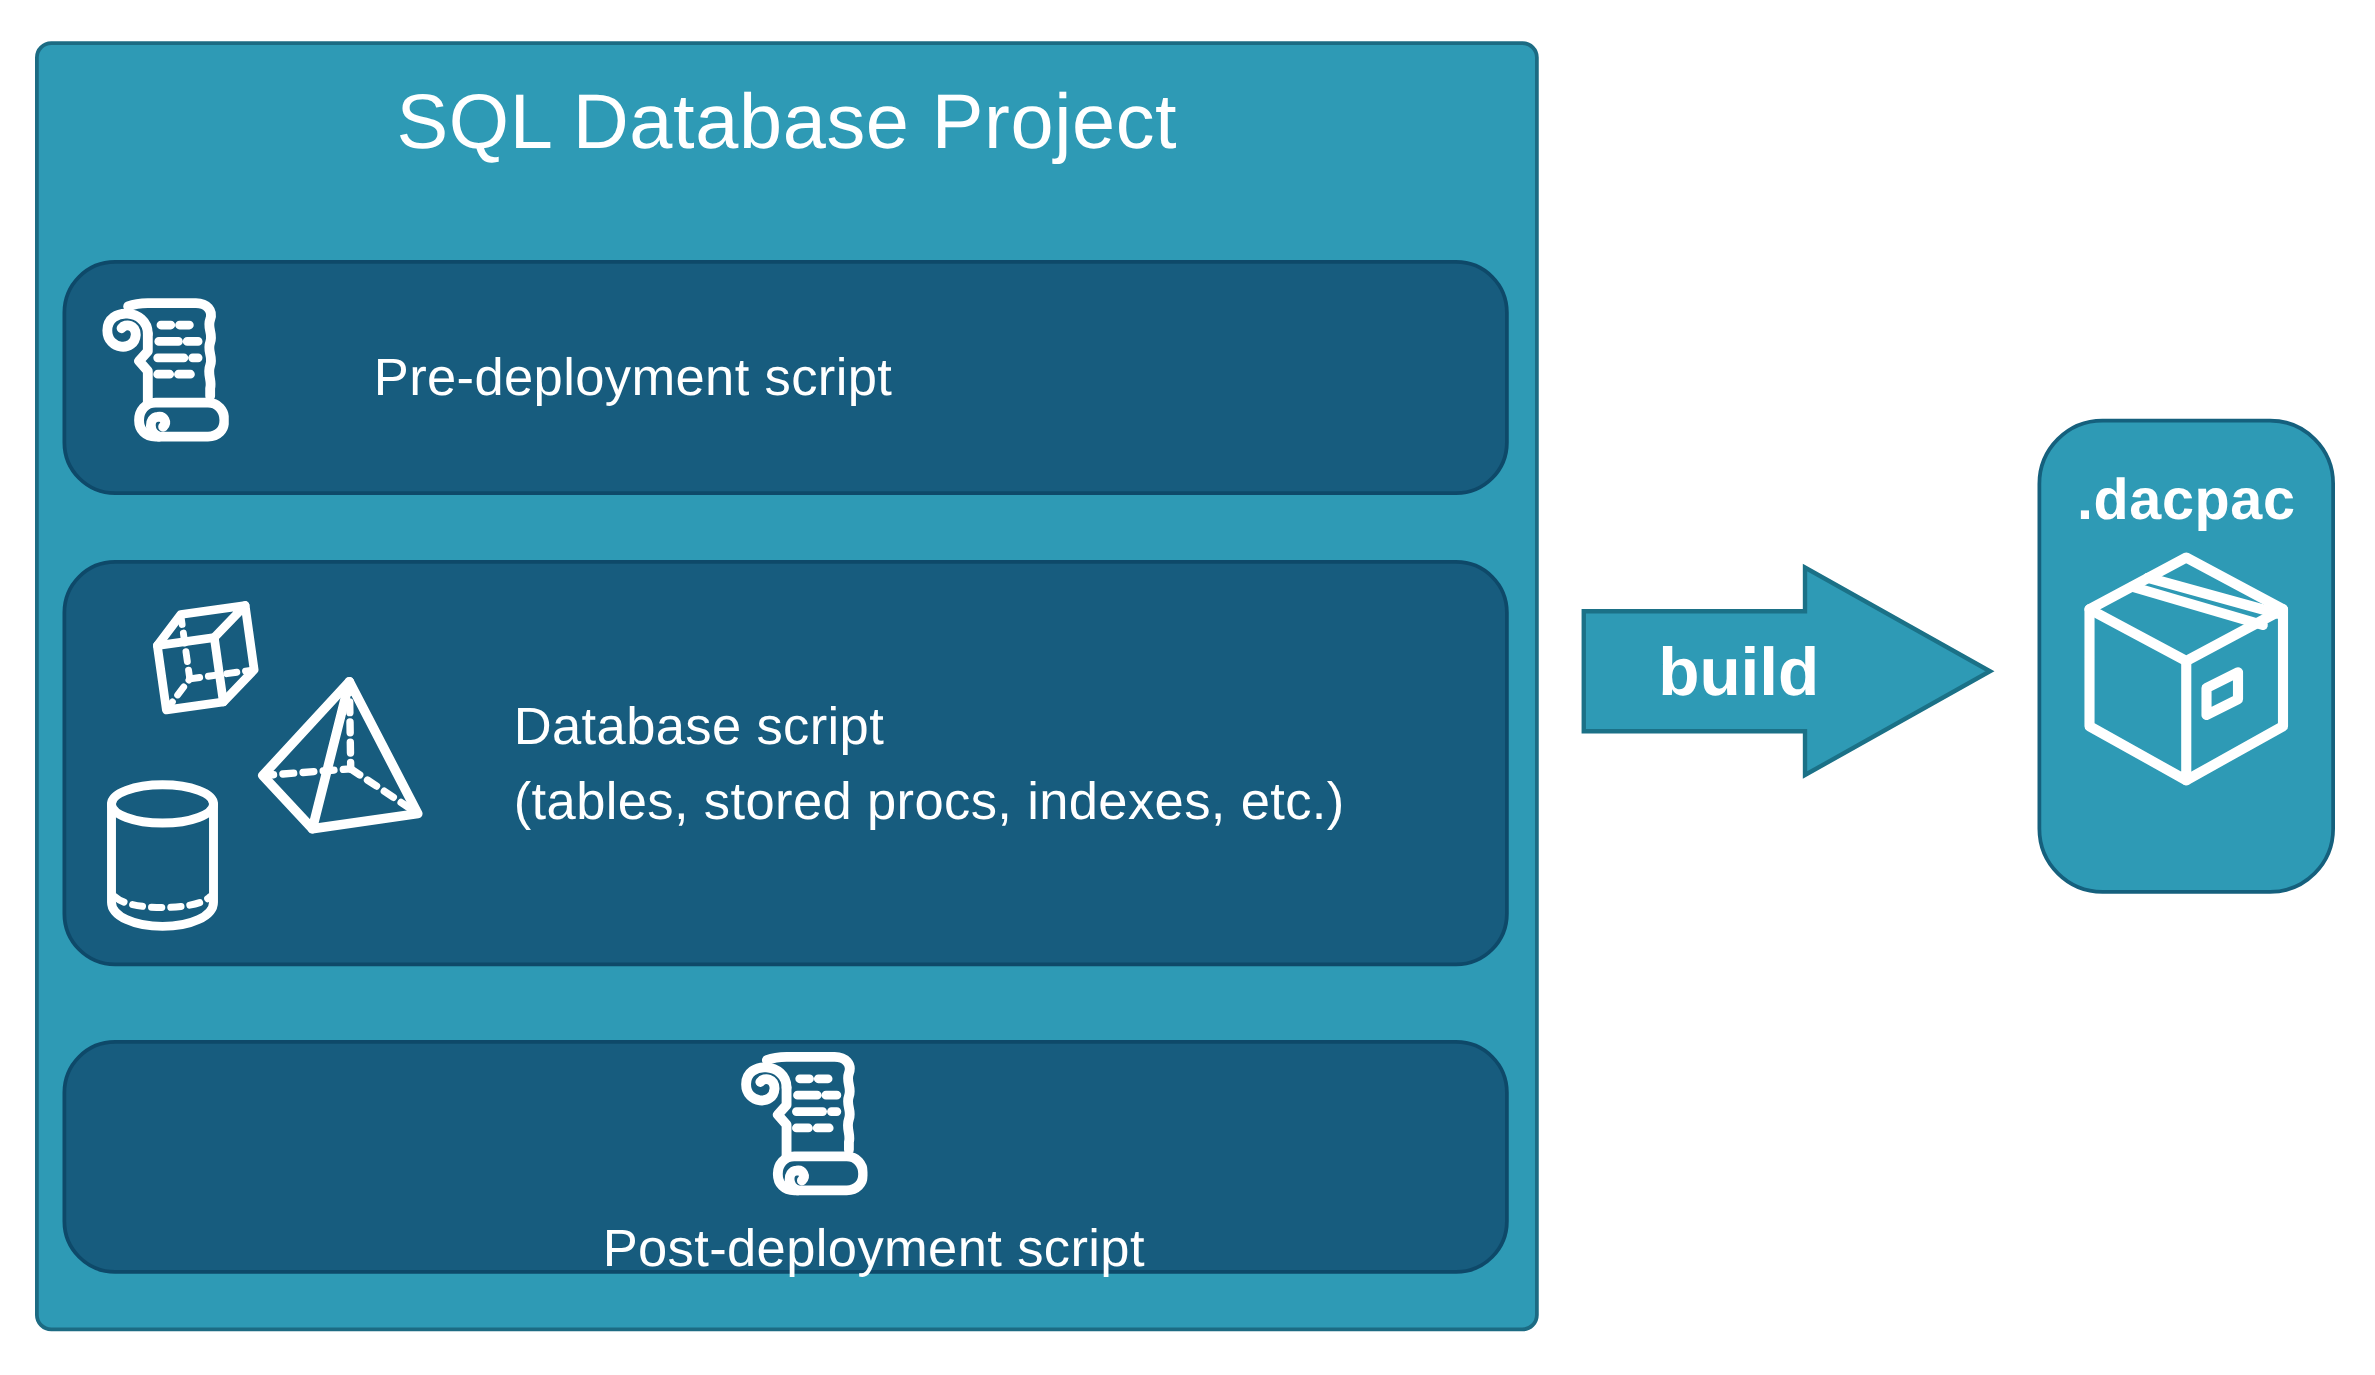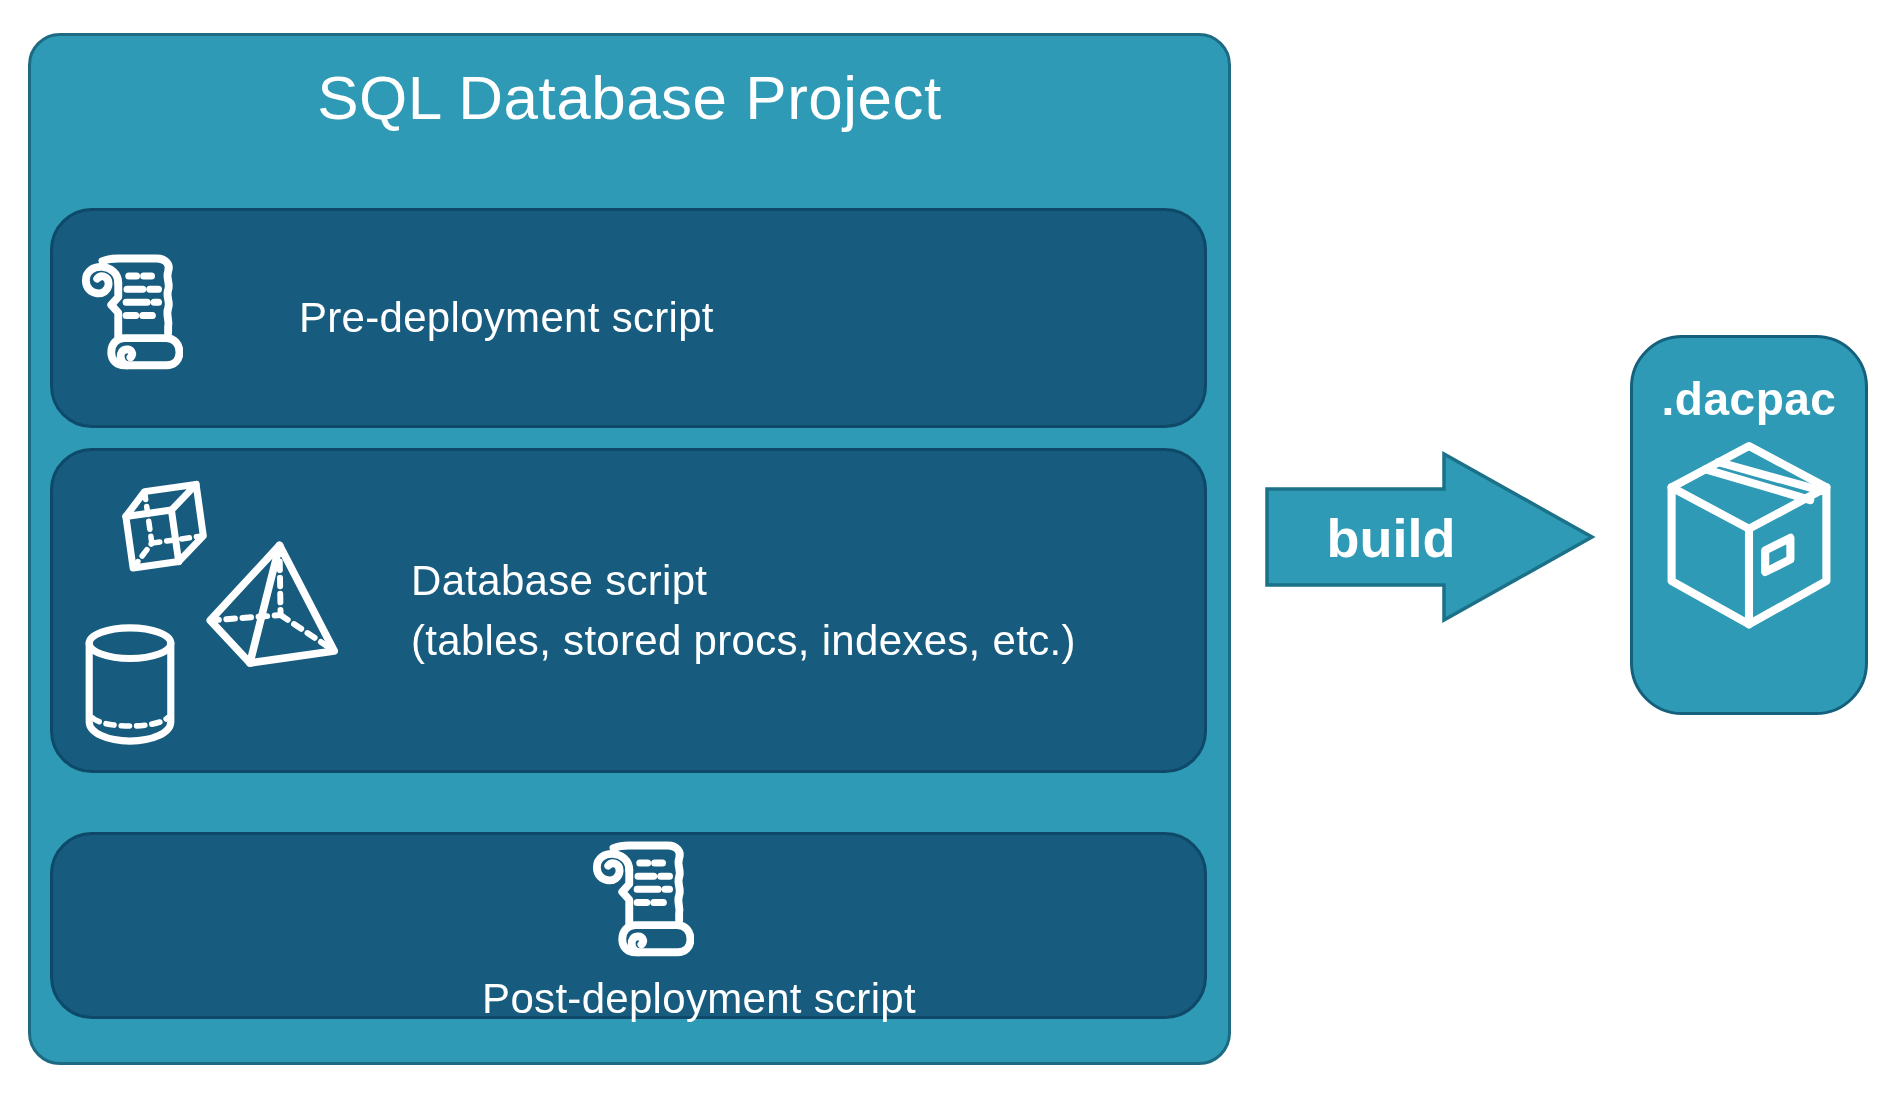--- a/index.html
+++ b/index.html
@@ -14,21 +14,21 @@
 
   
   .project {
     position: absolute;
     left: 28px;
     top: 33px;
     width: 1203px;
     height: 1032px;
     background: #2E9AB5;
     border: 3px solid #1C6B83;
-    border-radius: 32px;
+    border-radius: 13px;
     box-sizing: border-box;
   }
   .project-title {
     position: absolute;
     left: 0;
     right: 0;
     top: 28px;
     text-align: center;
     font-size: 62px;
     line-height: 68px;
@@ -41,21 +41,21 @@
   .panel {
     position: absolute;
     left: 19px;
     width: 1157px;
     background: #175C7E;
     border: 3px solid #0E4969;
     border-radius: 42px;
     box-sizing: border-box;
     color: #ffffff;
   }
-  .panel.pre  { top: 172px; height: 220px; }
+  .panel.pre  { top: 172px; height: 188px; }
   .panel.objects { top: 412px; height: 325px; }
   .panel.post { top: 796px; height: 187px; flex-direction: column; }
 
   .panel.simple { display: flex; align-items: center; padding-left: 25px; }
   .panel.simple .scroll-svg { width: 105px; height: 140px; flex: 0 0 auto; }
   .panel-label {
     font-size: 42px;
     font-weight: 400;
     letter-spacing: 0.3px;
     margin-left: 116px;

